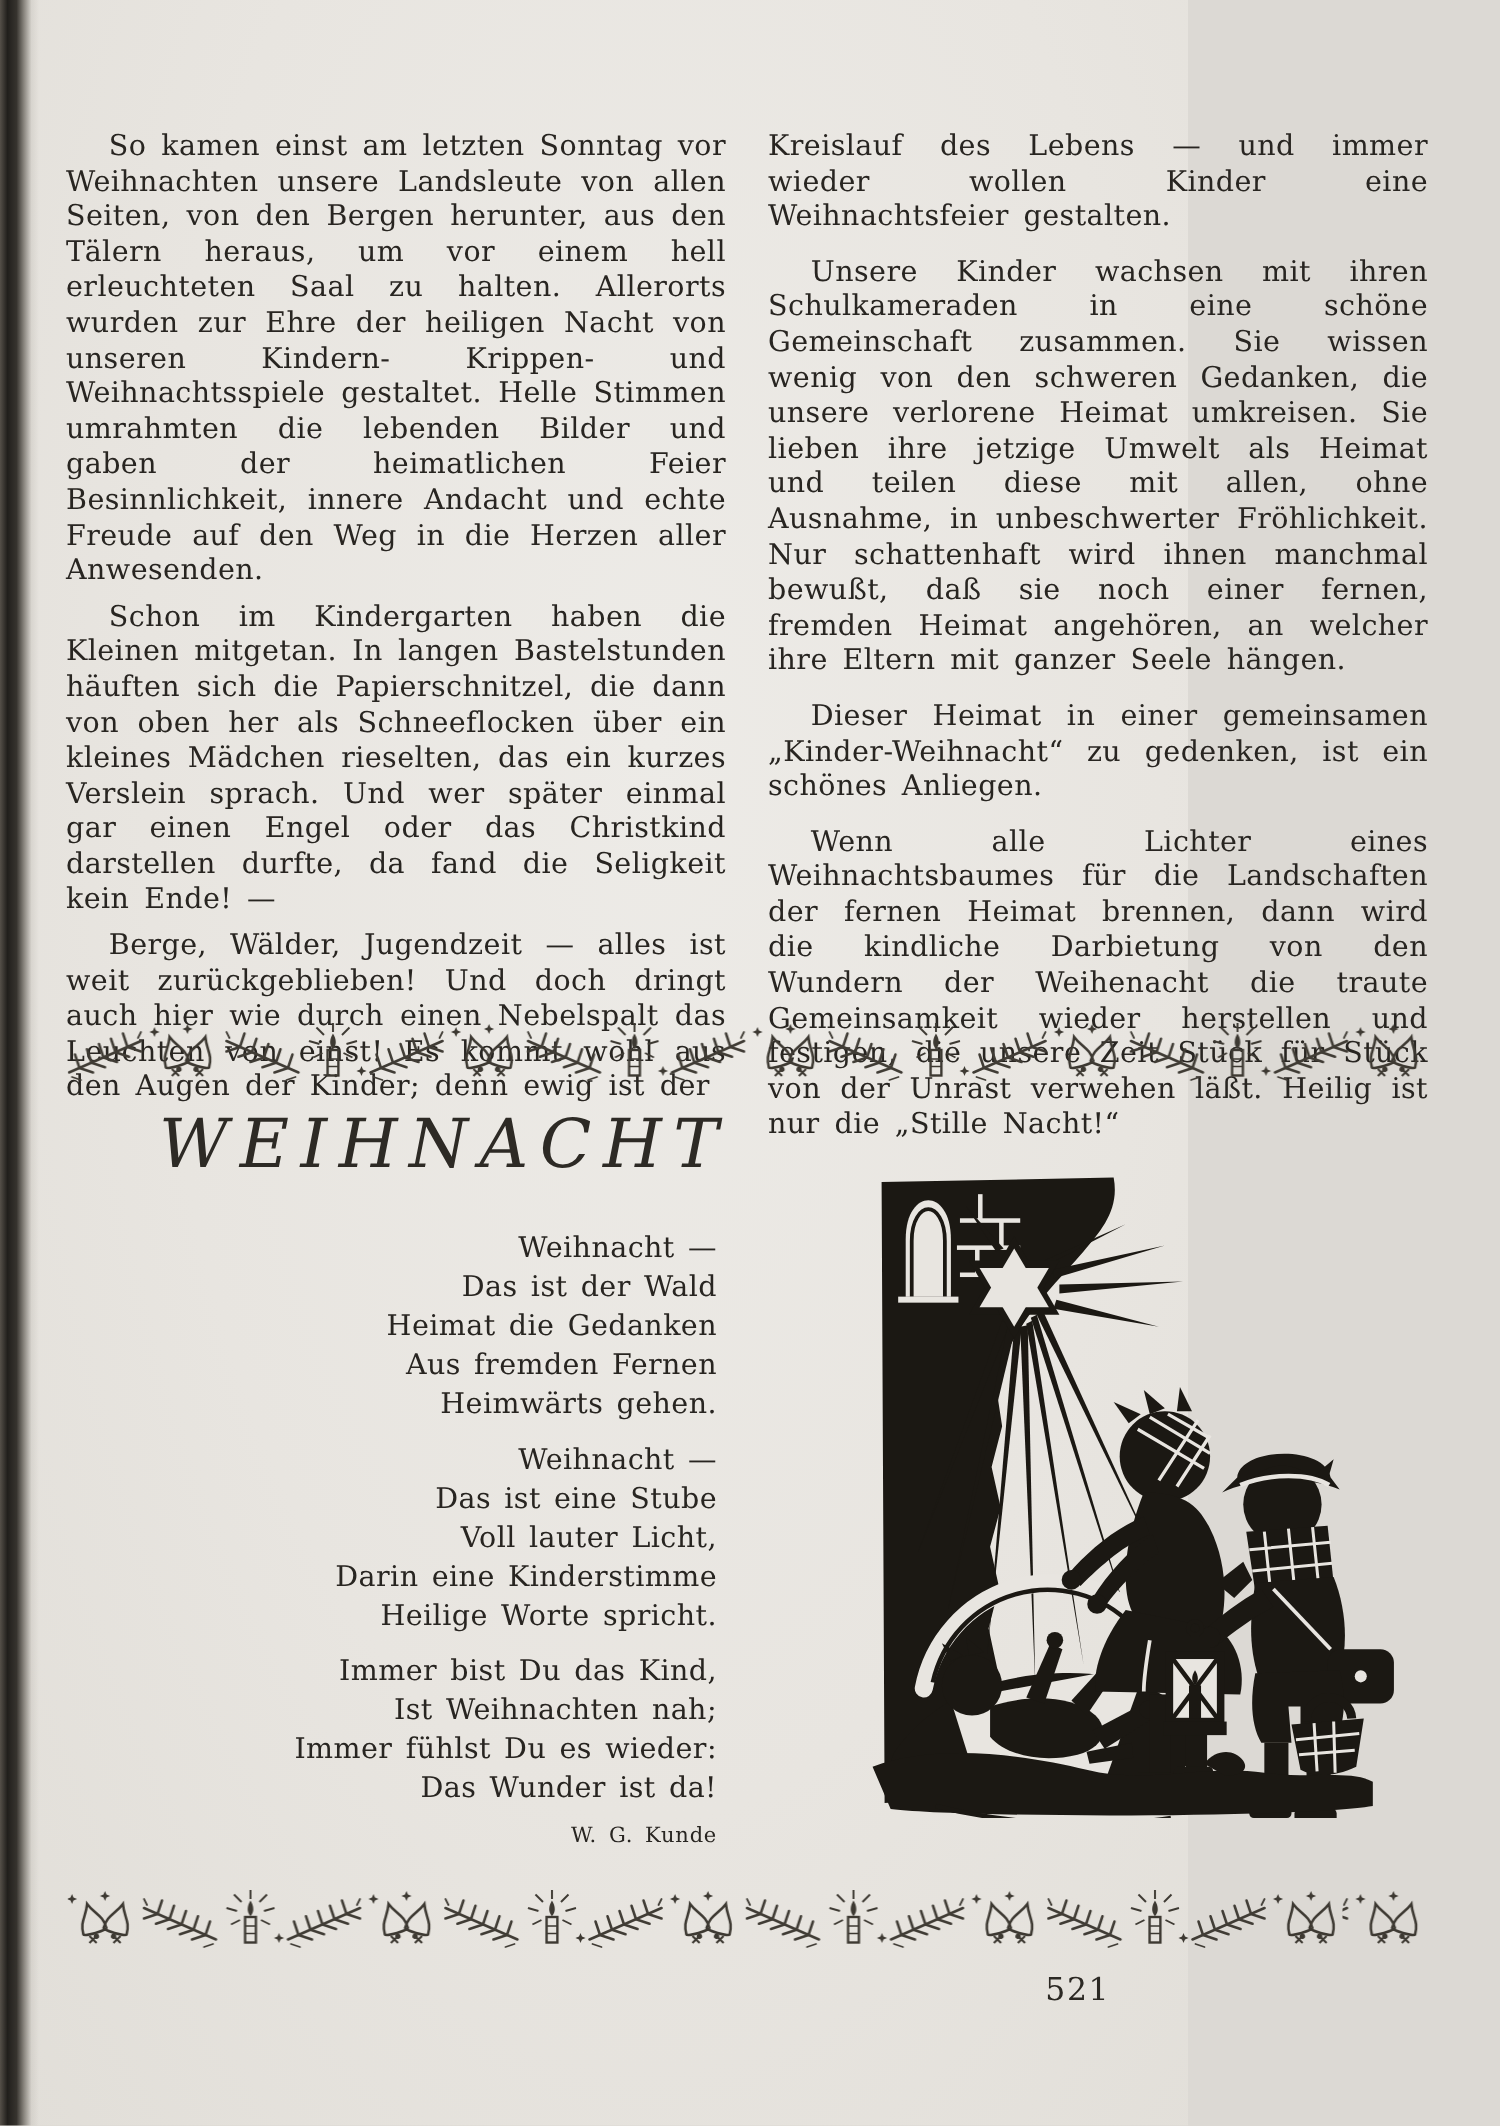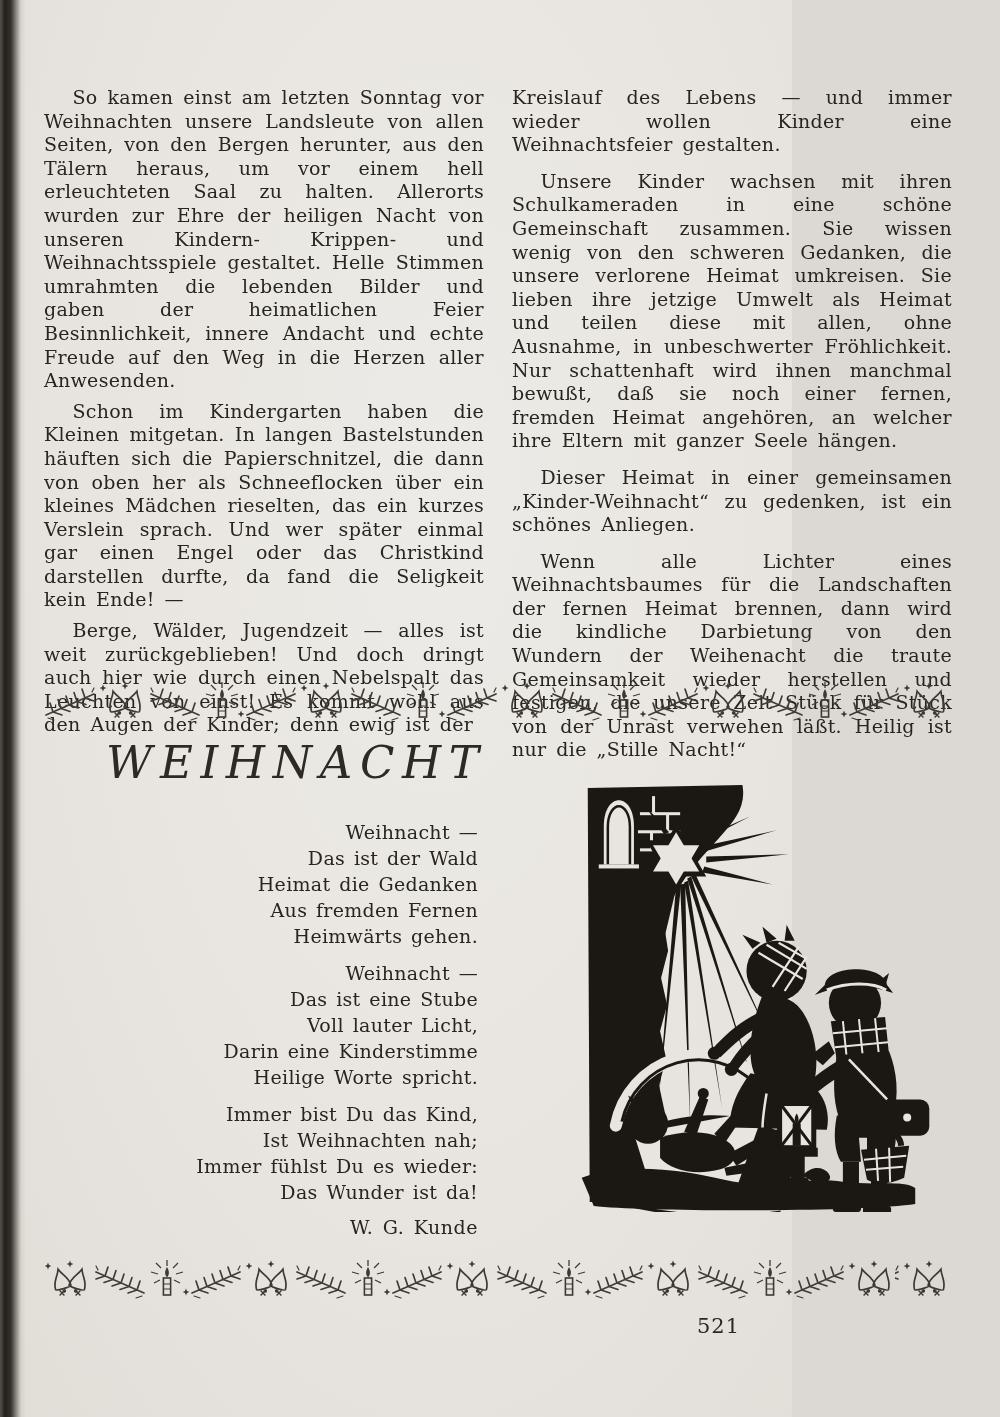--- a/index.html
+++ b/index.html
@@ -42,21 +42,21 @@
     font-size:45px;font-style:italic;font-weight:400;
     letter-spacing:.17em;color:#2d2a25;
   }
   .stanza{margin:0 0 11px 0;text-align:right;}
   .poem-line{
     font-size:19px;line-height:26px;color:#282521;
     letter-spacing:.3px;word-spacing:2.5px;
   }
   .poem-attribution{
     margin-top:3px;text-align:right;
-    font-size:19px;color:#282521;letter-spacing:.5px;word-spacing:3px;
+    font-size:14px;color:#282521;letter-spacing:.5px;word-spacing:3px;
   }
   .illustration{position:absolute;left:563px;top:772px;width:388px;height:440px;}
   .page-number{
     position:absolute;top:1314px;right:52px;
     font-size:21px;color:#2b2823;letter-spacing:1px;
   }
   svg{display:block;}
 </style>
 </head>
 <body>

